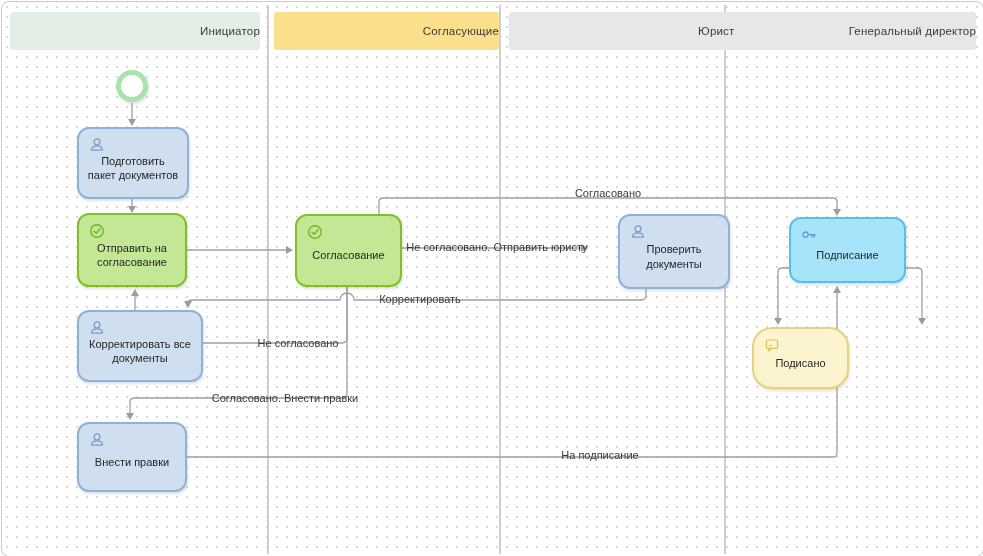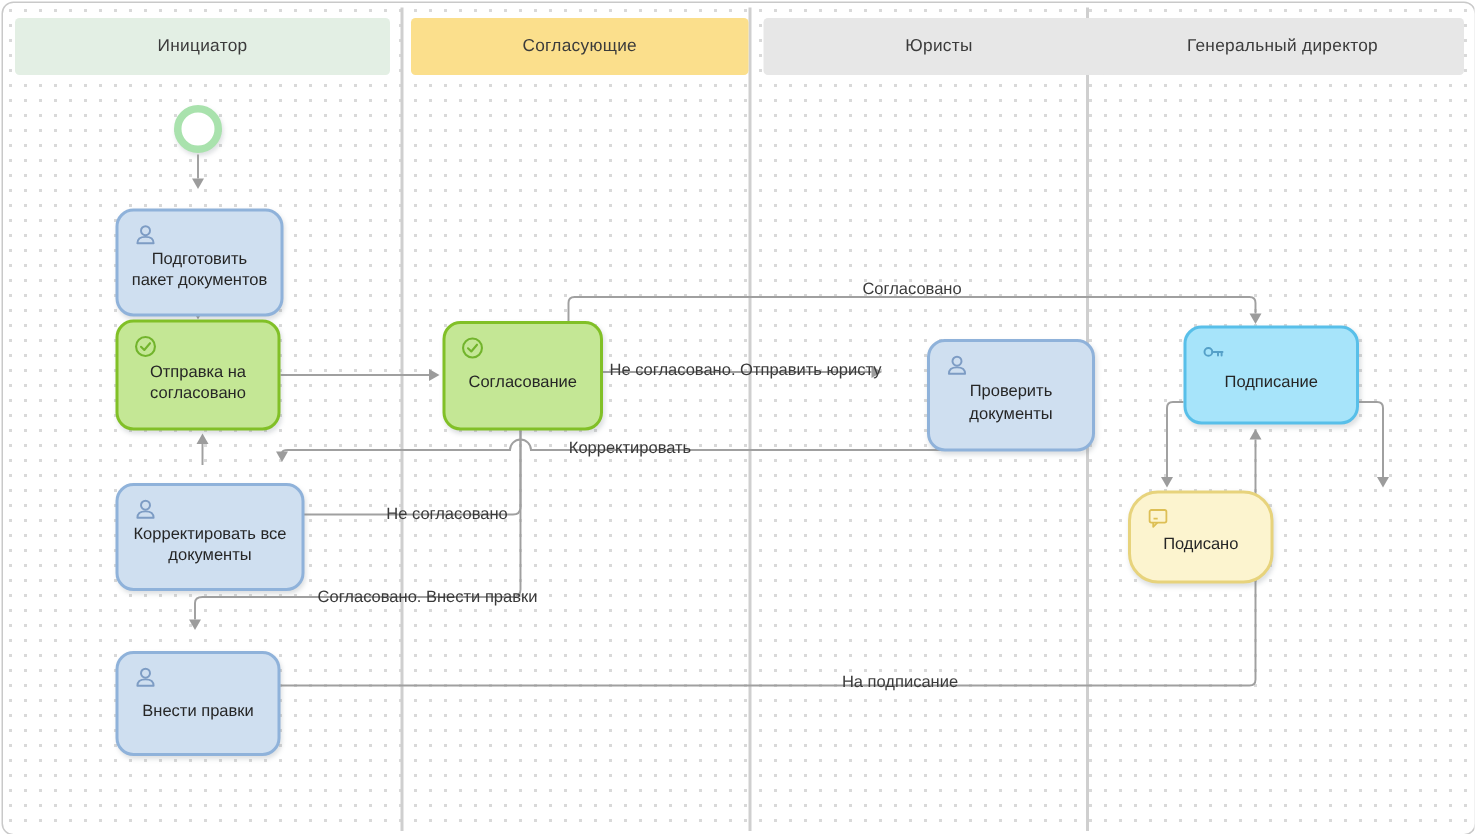--- a/index.html
+++ b/index.html
@@ -7,31 +7,31 @@
     position:relative;width:981px;height:554px;margin:1px;
     background-color:#ffffff;
     background-image:radial-gradient(circle,#d9d9d9 1px,rgba(0,0,0,0) 1.2px);
     background-size:10px 10px;
     border:1px solid #c9c9c9;border-radius:8px;
     overflow:hidden;
   }
   .lane-divider{position:absolute;top:3px;height:549px;width:2px;background:#cfcfcf;}
   .lane-header{
     position:absolute;top:10px;height:38px;border-radius:3px;
-    display:flex;align-items:center;justify-content:center;
+    display:flex;align-items:center;justify-content:flex-end;
     font-size:11.5px;color:#3b3b3b;letter-spacing:.2px;
   }
   .node{
     position:absolute;box-sizing:border-box;border-radius:12px;
     box-shadow:1px 2px 3px rgba(120,130,140,.25);
     display:flex;align-items:center;justify-content:center;text-align:center;
     font-size:11px;color:#262626;line-height:1.3;padding:16px 8px 6px 8px;
   }
   .node .ic{position:absolute;top:8px;left:10px;width:16px;height:16px;}
-  .blue  {background:#cfdff0;border:2px solid #8fb2da;margin-top:12px;}
+  .blue  {background:#cfdff0;border:2px solid #8fb2da;}
   .green {background:#c4e795;border:2px solid #81c027;}
   .cyan  {background:#a7e4fa;border:2px solid #58bfe9;}
   .yellow{background:#fcf4cf;border:2px solid #e7d37c;border-radius:20px;margin-left:20px;}
   .start-event{
     position:absolute;left:114px;top:68px;width:32px;height:32px;border-radius:50%;
     background:#ffffff;border:5px solid #a9e2ad;box-sizing:border-box;
     box-shadow:1px 2px 3px rgba(120,130,140,.25);
   }
   .edges{position:absolute;left:0;top:0;z-index:2;pointer-events:none;}
   .node,.lane-header{z-index:3;}
@@ -112,21 +112,21 @@
     <span>Подготовить пакет документов</span>
   </div>
 
   <div class="node green" style="left:75px;top:211px;width:110px;height:74px">
     <svg class="ic" viewBox="0 0 16 16">
       <g fill="none" stroke="#72b42c" stroke-width="1.4" stroke-linecap="round" stroke-linejoin="round">
         <circle cx="8" cy="8" r="6.3"></circle>
         <path d="M5 8.2 L7.2 10.3 L11 5.8"></path>
       </g>
     </svg>
-    <span>Отправка на согласовано</span>
+    <span>Отправить на согласование</span>
   </div>
 
   <div class="node blue" style="left:75px;top:308px;width:126px;height:72px">
     <svg class="ic" viewBox="0 0 16 16">
       <g fill="none" stroke="#7d9cc4" stroke-width="1.3" stroke-linejoin="round">
         <circle cx="8" cy="4.8" r="3"></circle>
         <path d="M2.6 13.2 C2.6 9.9 5.2 8.9 8 8.9 C10.8 8.9 13.4 9.9 13.4 13.2 Z"></path>
       </g>
     </svg>
     <span>Корректировать все документы</span>

